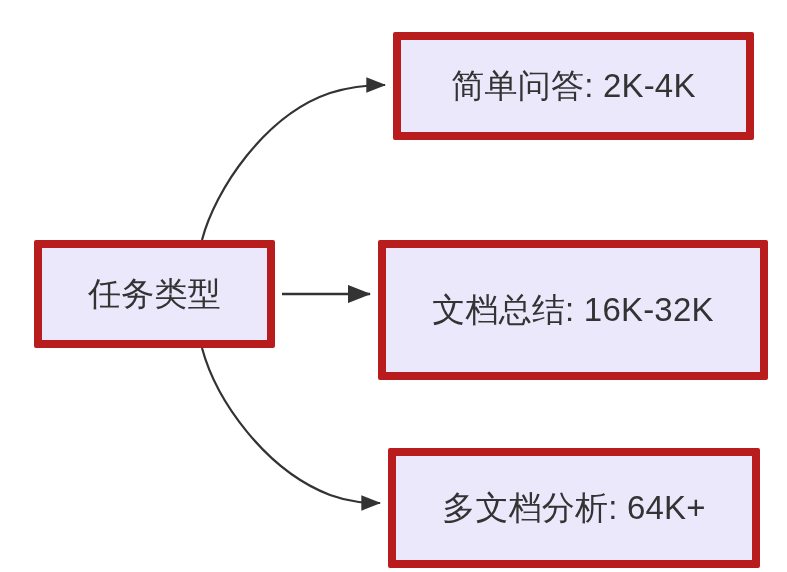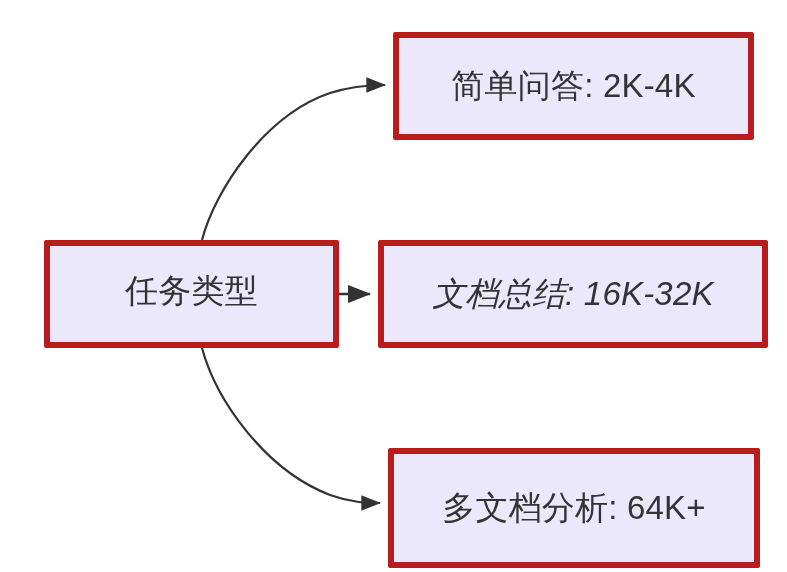--- a/index.html
+++ b/index.html
@@ -31,55 +31,53 @@
     overflow: visible;
   }
 
   .node {
     position: absolute;
     box-sizing: border-box;
     display: flex;
     align-items: center;
     justify-content: center;
     background: #ebe8fb;
-    border: 6px solid #b91c1c;
+    border: 8px solid #b91c1c;
     border-radius: 2px;
   }
 
   .node-label {
     color: #333333;
     font-size: 33px;
     line-height: 1.1;
     letter-spacing: 0.2px;
     white-space: nowrap;
     text-align: center;
   }
 
   
   #node-root {
-    left: 44px;
+    left: 34px;
     top: 240px;
-    width: 295px;
+    width: 241px;
     height: 108px;
-    font-family: Liberation Mono, monospace;
   }
 
   
   #node-simple-qa {
     left: 393px;
     top: 32px;
     width: 361px;
     height: 108px;
   }
   #node-doc-summary {
     left: 378px;
     top: 240px;
     width: 390px;
-    height: 108px;
-    font-style: italic;
+    height: 140px;
   }
   #node-multi-doc {
     left: 388px;
     top: 448px;
     width: 372px;
     height: 120px;
   }
 </style>
 </head>
 <body>

